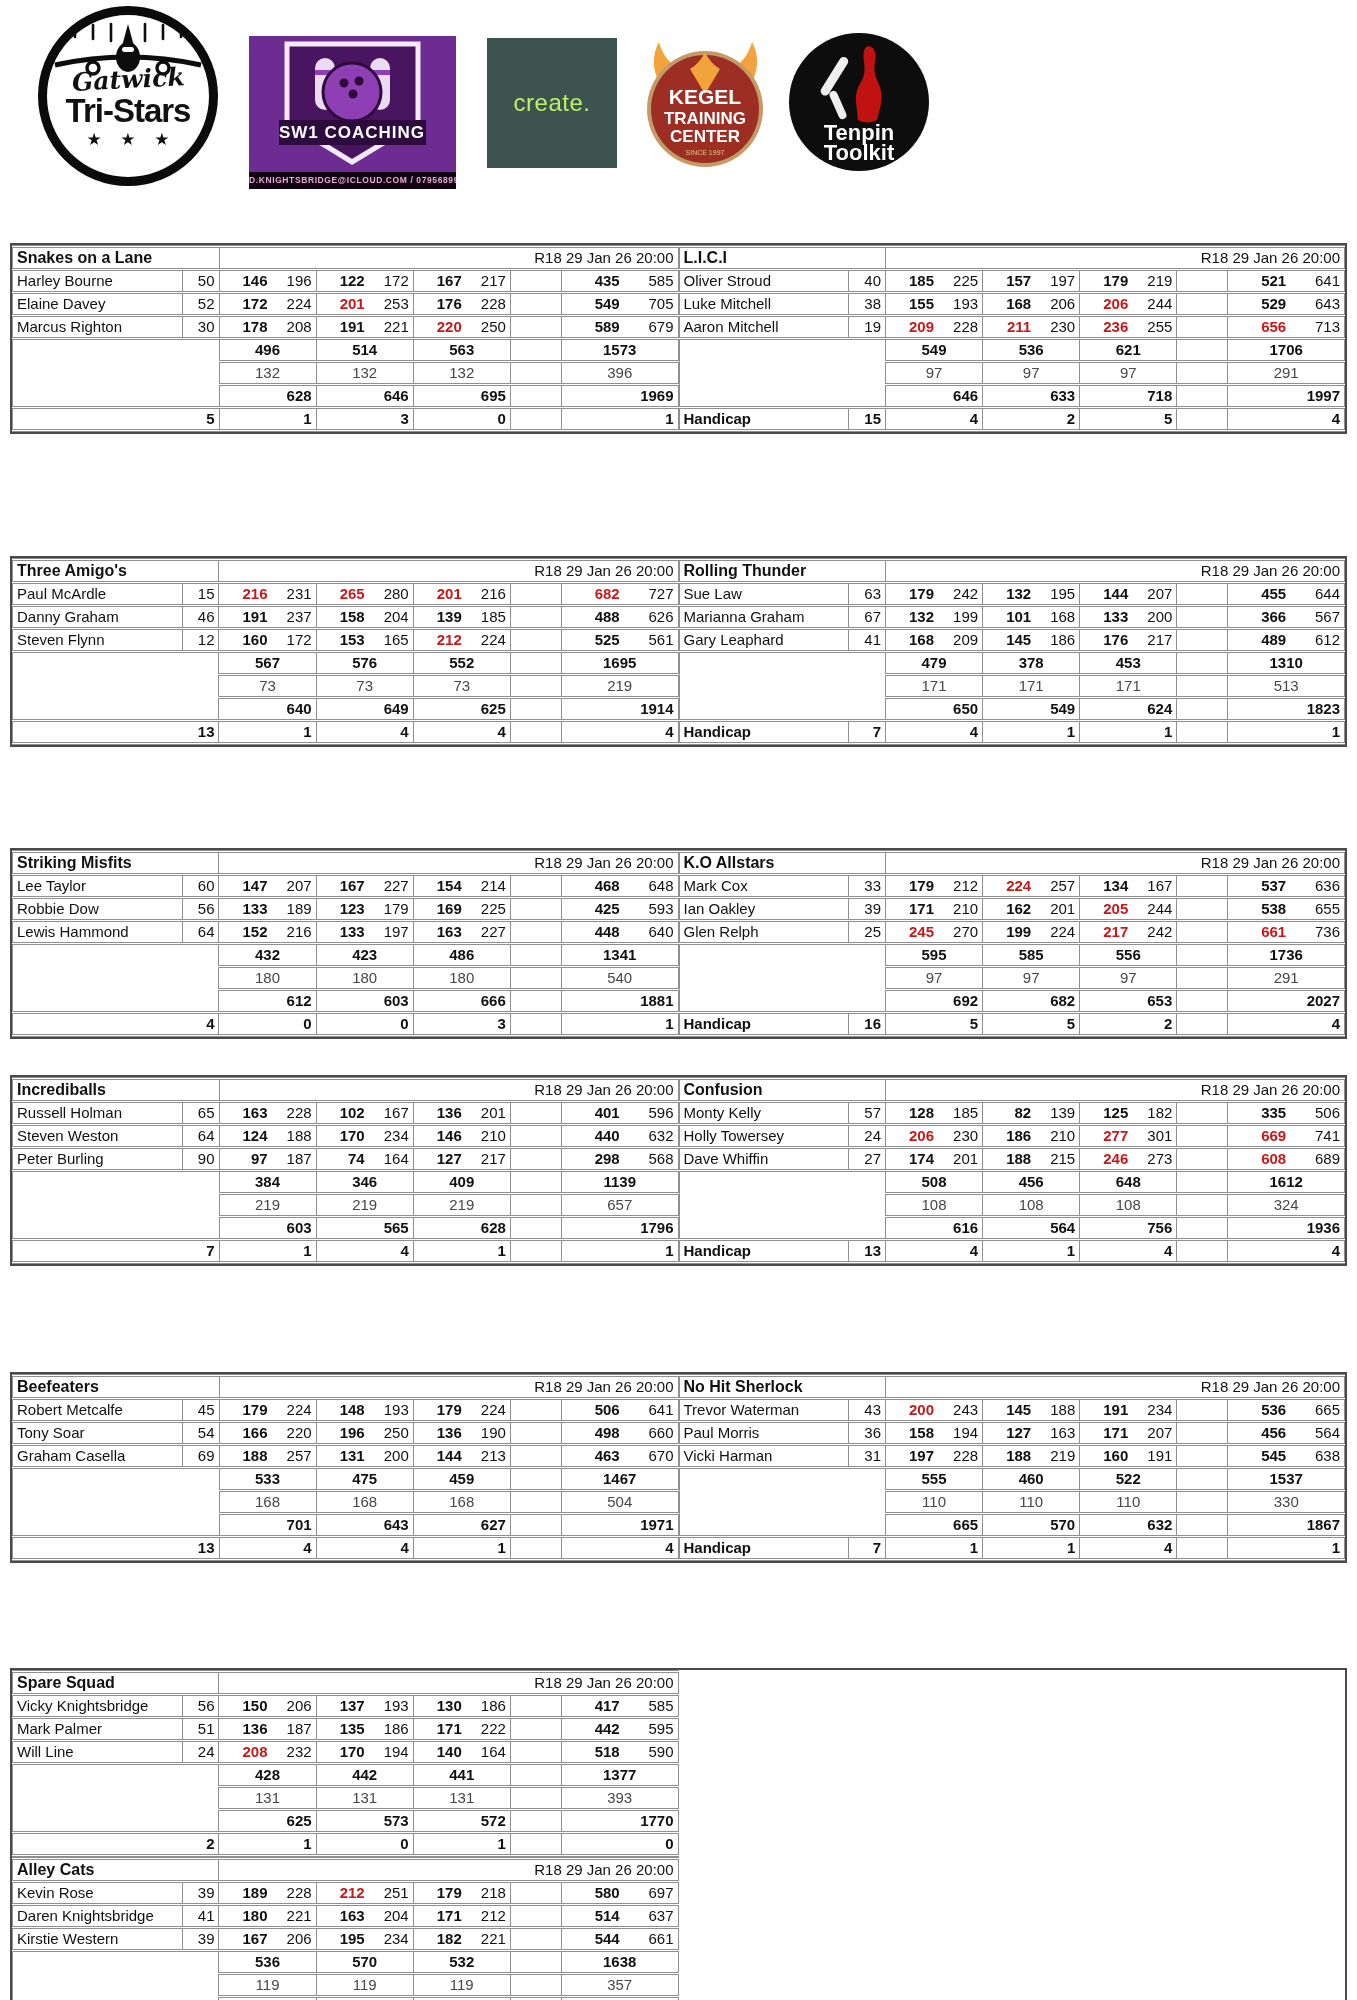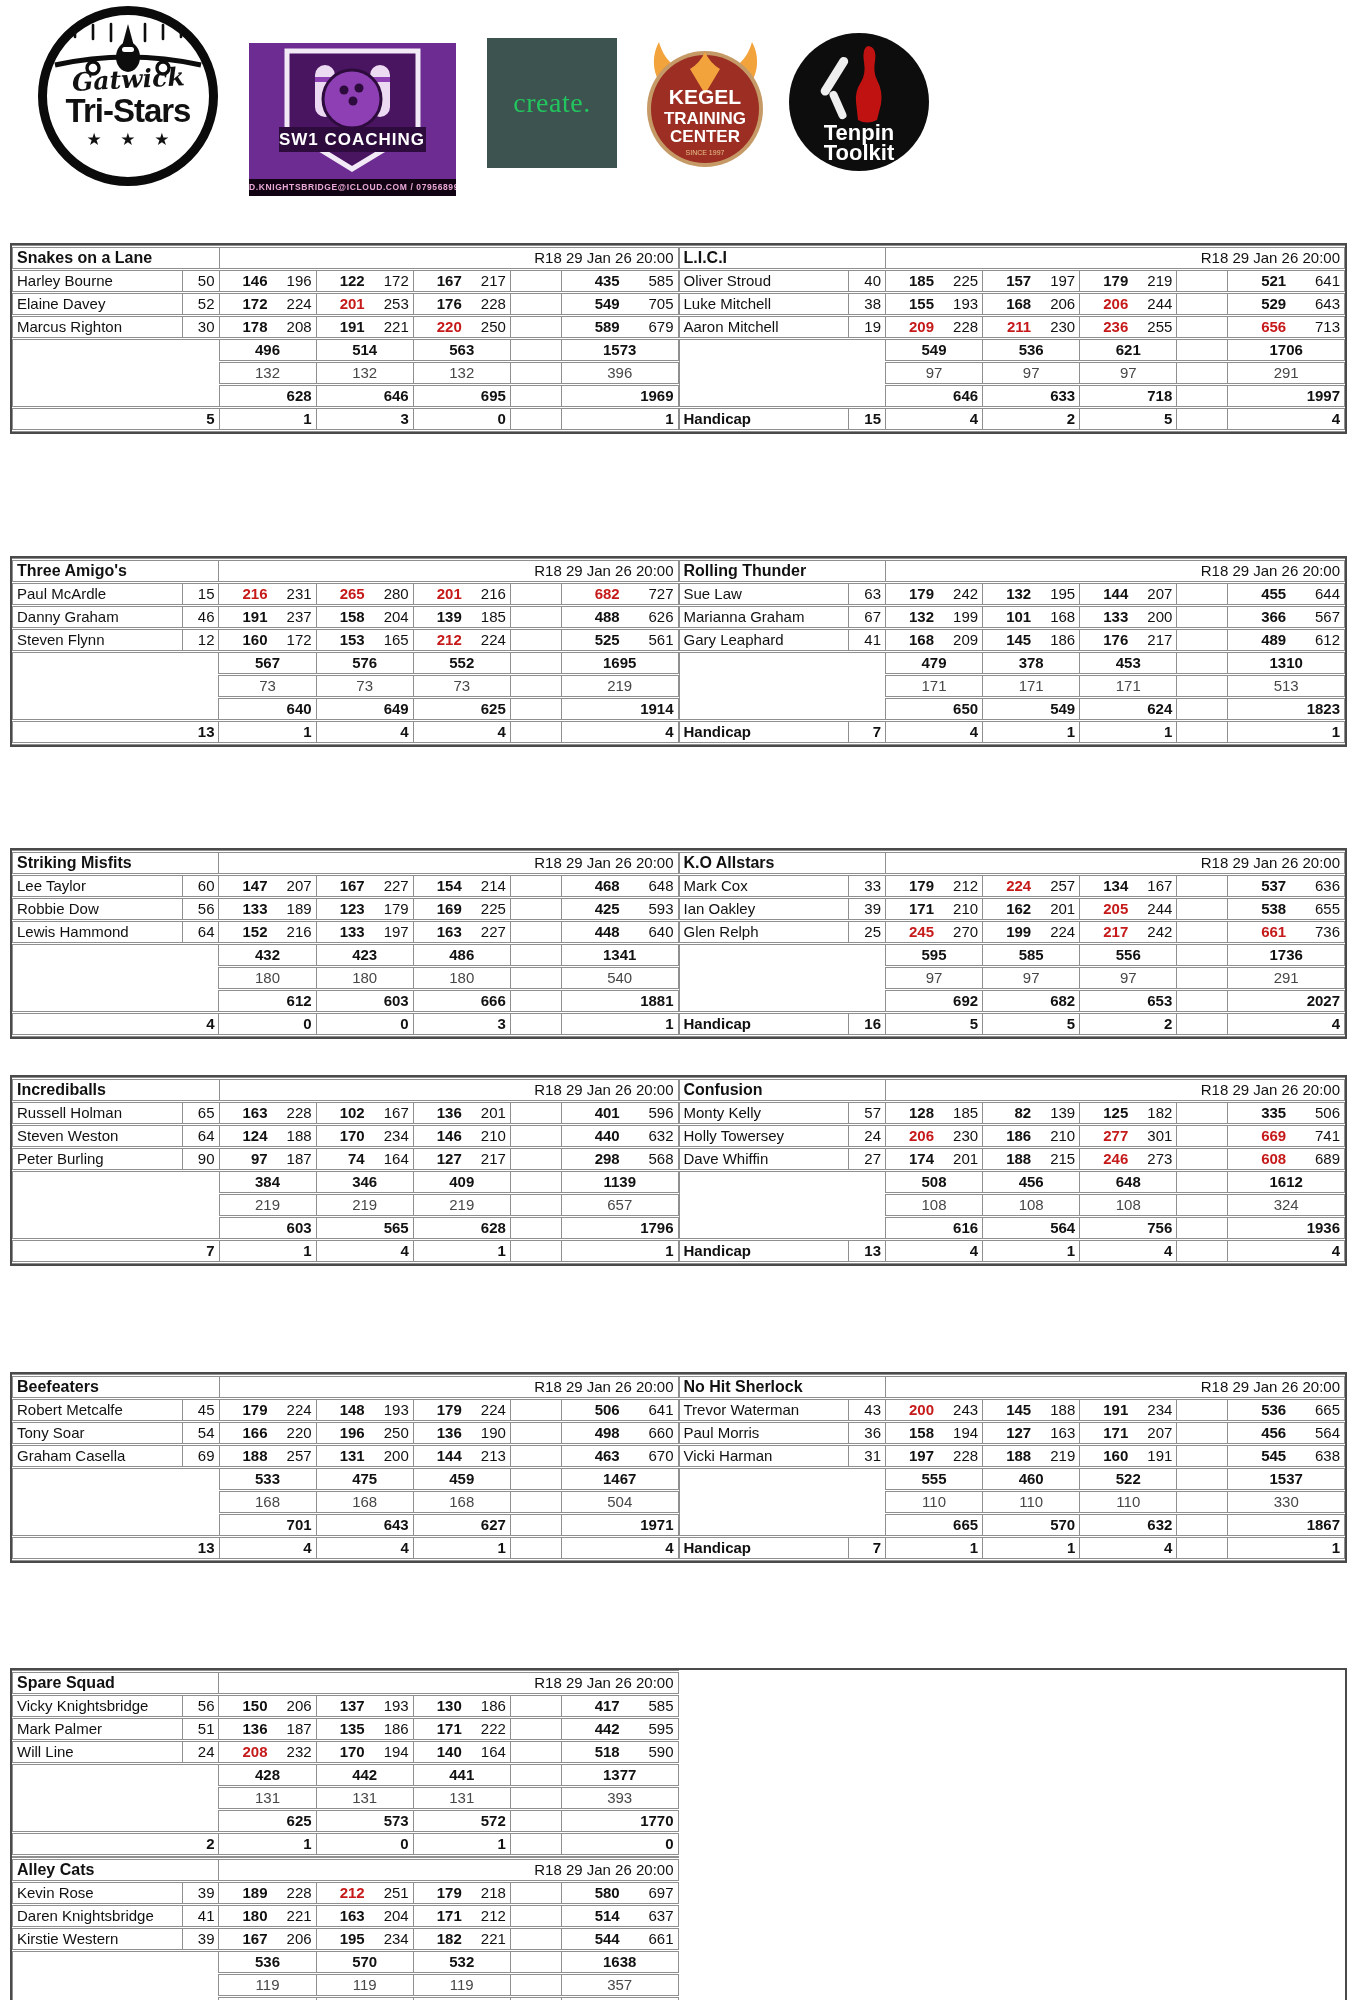--- a/index.html
+++ b/index.html
@@ -8,27 +8,27 @@
 
   
   .logo-strip{position:absolute;left:0;top:0;width:1357px;height:192px;}
   .logo-gatwick{position:absolute;left:38px;top:6px;width:180px;height:180px;border:9px solid #0b0b0b;
         border-radius:50%;box-sizing:border-box;display:flex;flex-direction:column;align-items:center;background:#fff;}
   .g-plane{margin-top:6px;}
   .g-script{font-family:"DejaVu Serif",serif;font-style:italic;font-weight:700;font-size:25px;margin-top:-14px;transform:rotate(-3deg);}
   .g-name{font-size:33px;font-weight:800;letter-spacing:-1px;margin-top:-2px;}
   .g-stars{font-size:17px;letter-spacing:7px;margin-top:-1px;margin-left:7px;}
 
-  .logo-sw1{position:absolute;left:249px;top:43px;width:207px;height:153px;background:#6d2c91;overflow:hidden;}
+  .logo-sw1{position:absolute;left:249px;top:36px;width:207px;height:153px;background:#6d2c91;overflow:hidden;}
   .sw1-contact{position:absolute;left:0;bottom:0;width:100%;height:17px;background:#120312;color:#e9a8d8;
         font-size:8.5px;font-weight:700;letter-spacing:.6px;text-align:center;line-height:17px;white-space:nowrap;}
 
   .logo-create{position:absolute;left:487px;top:38px;width:130px;height:130px;background:#3d5350;
         display:flex;align-items:center;justify-content:center;}
-  .create-text{color:#22c55e;font-size:28px;letter-spacing:.5px;font-family:Liberation Serif, serif;}
+  .create-text{color:#bef264;font-size:24px;letter-spacing:.5px;}
 
   .logo-kegel{position:absolute;left:643px;top:38px;width:125px;height:130px;}
   .logo-tenpin{position:absolute;left:788px;top:32px;width:142px;height:140px;}
 
   
   .match{position:absolute;left:10px;right:10px;display:flex;border:2px solid #4a4a4a;background:#fff;}
   table.half{flex:1;border-collapse:collapse;table-layout:fixed;font-size:15px;width:50%;}
   table.half td{border-left:1px solid #8f8f8f;border-right:1px solid #8f8f8f;
         border-top:3px double #8f8f8f;border-bottom:3px double #8f8f8f;
         height:20px;padding:0 4px;white-space:nowrap;overflow:hidden;line-height:20px;}

